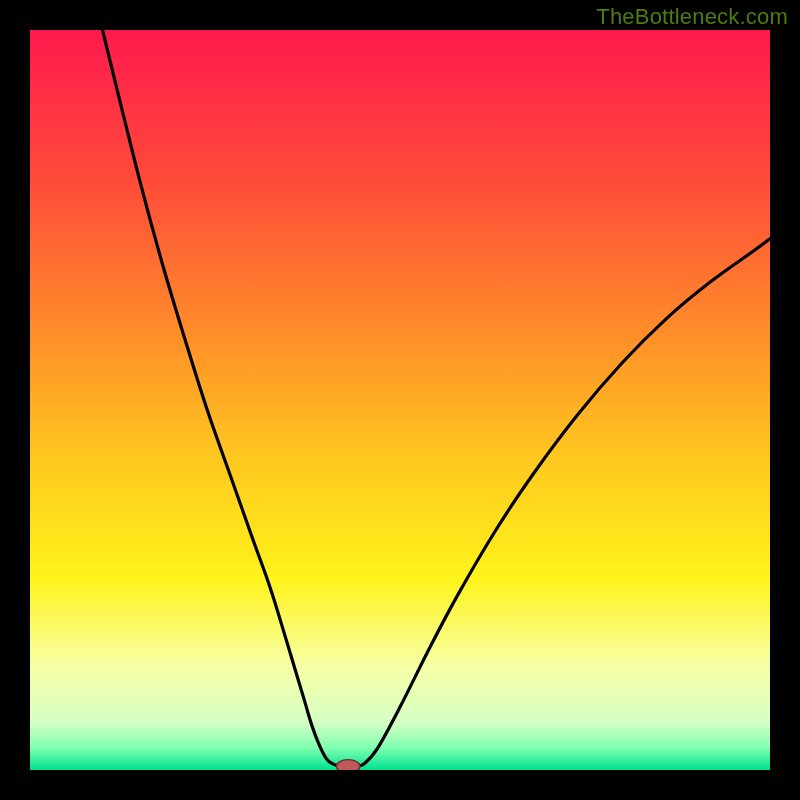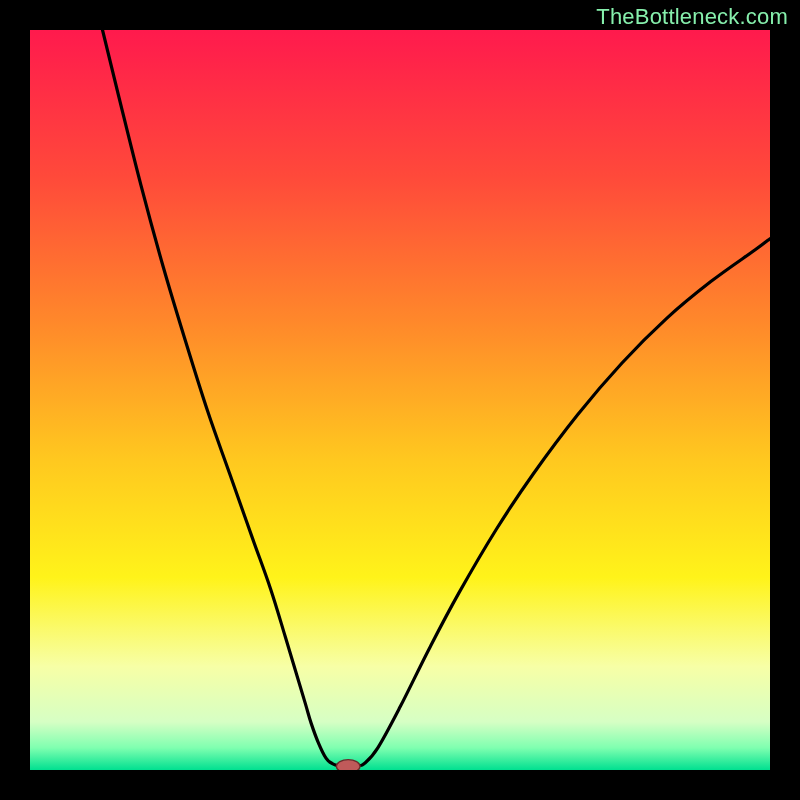--- a/index.html
+++ b/index.html
@@ -26,21 +26,21 @@
     width: 740px;
     height: 740px;
   }
   svg {
     display: block;
   }
   .watermark {
     position: absolute;
     top: 4px;
     right: 12px;
-    color: #86efac;
+    color: #4d7c0f;
     font-size: 22px;
     font-weight: 500;
     letter-spacing: 0.2px;
   }
 </style>
 </head>
 <body>
 
 <div class="frame">
 

